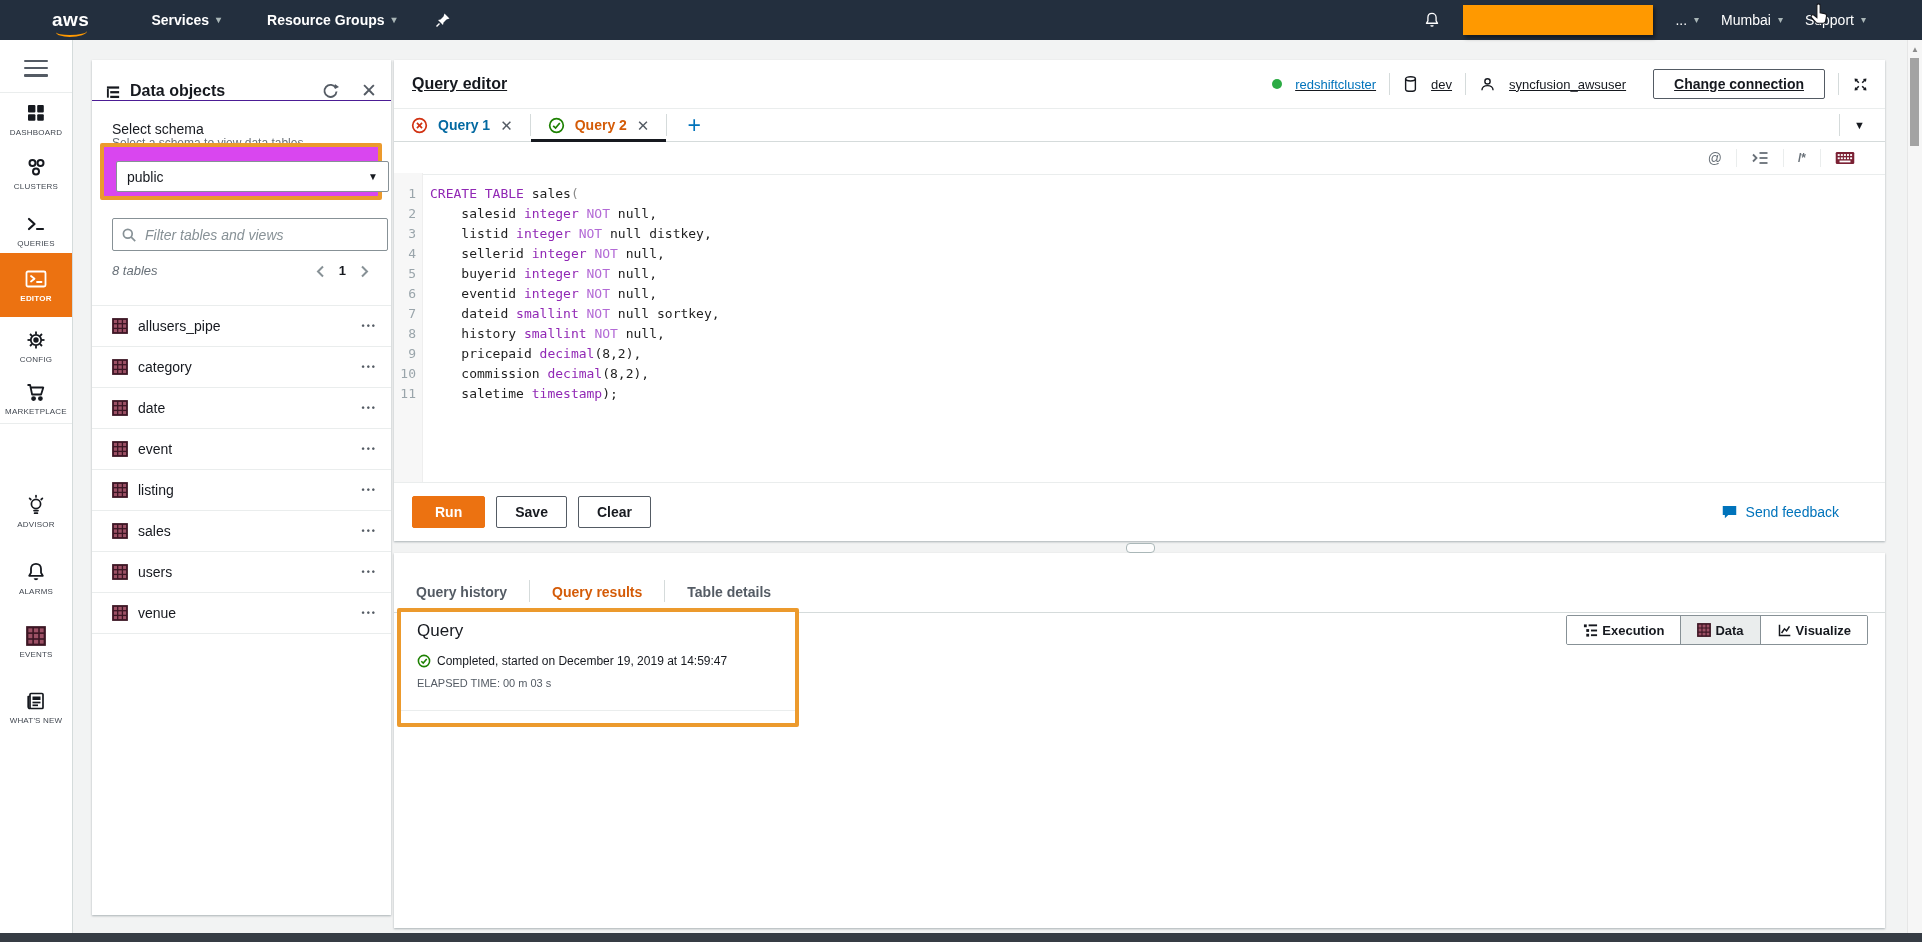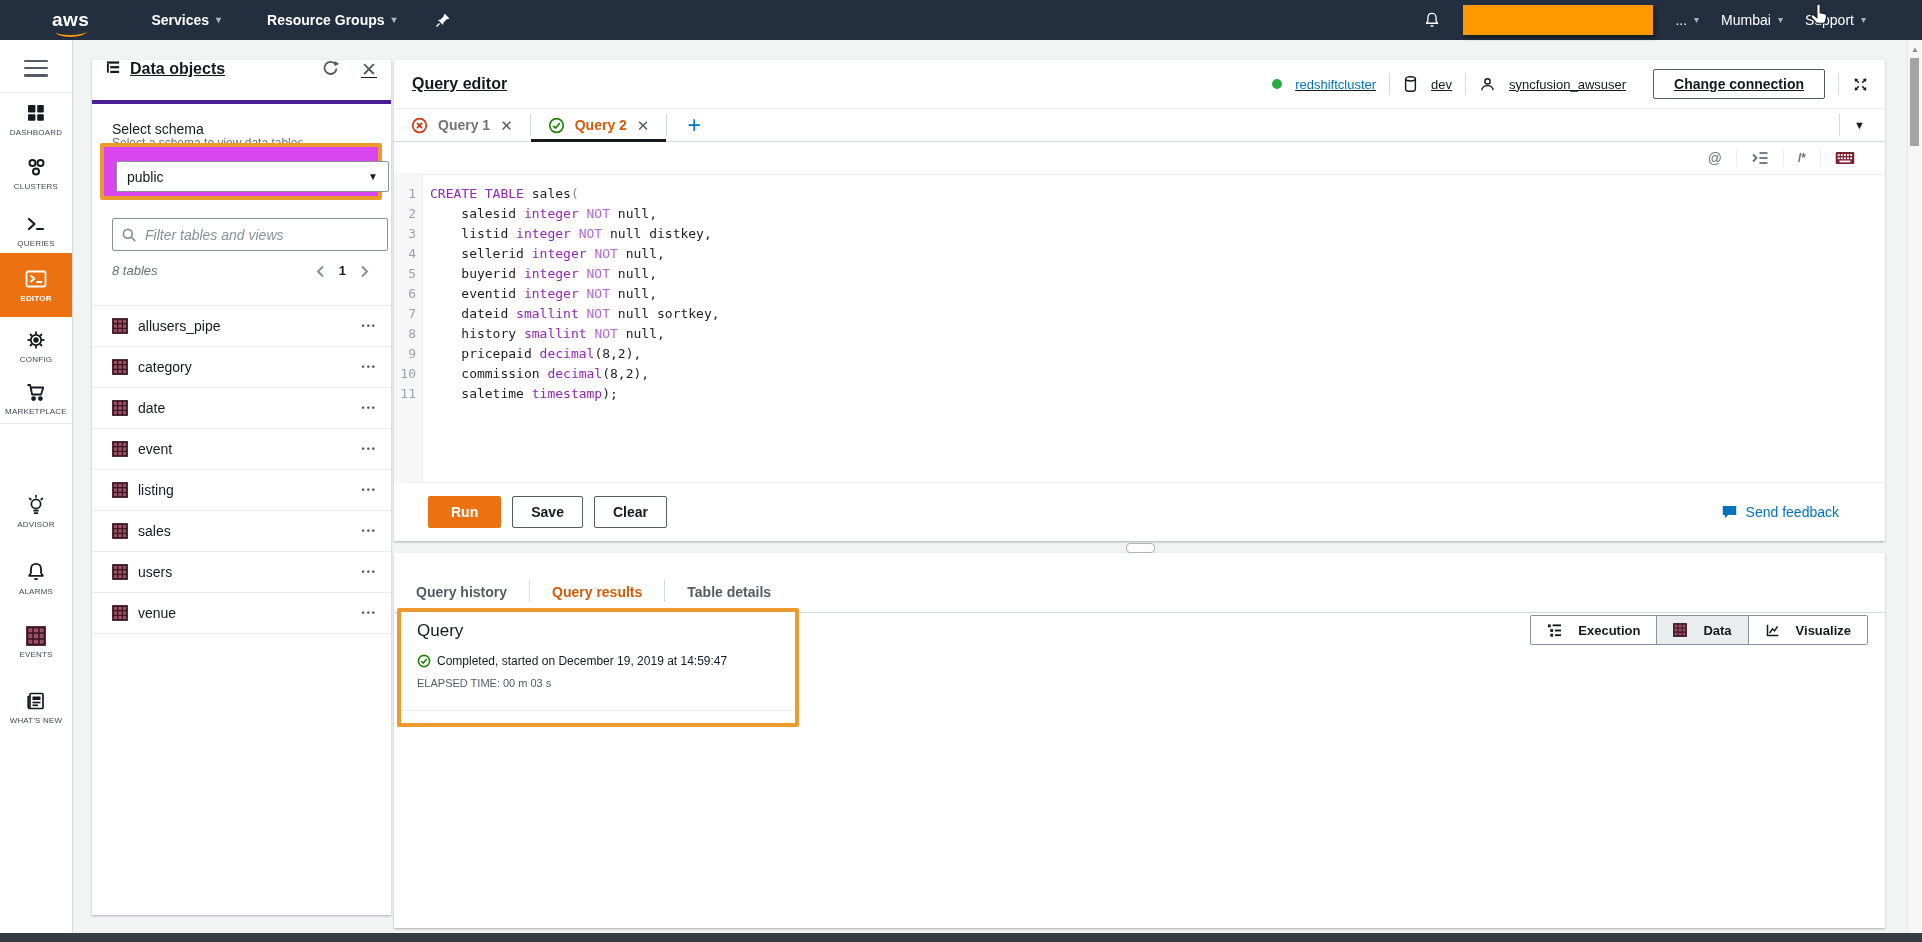--- a/index.html
+++ b/index.html
@@ -30,21 +30,21 @@
   .burger div{height:2.6px;background:#545b64;margin:4.6px 0;border-radius:1px;}
   .sb-divider{position:absolute;left:0;width:72px;border-top:1px solid #eaeded;}
   .sb-item{position:absolute;left:0;width:72px;display:flex;flex-direction:column;align-items:center;gap:4px;cursor:pointer;}
   .sb-item .lbl{font-size:8px;color:#414750;letter-spacing:.2px;text-align:center;}
   .sb-item.active{background:#ec7211;padding-top:15px;height:49px;}
   .sb-item.active .lbl{color:#fff;font-weight:700;}
 
   
   .dataobjects{position:absolute;left:92px;top:60px;width:299px;height:855px;background:#fff;
     box-shadow:0 1px 2px rgba(0,28,36,.3);z-index:20;}
-  .do-header{height:40px;border-bottom:4px solid #4c1d95;display:flex;align-items:flex-start;padding:0 14px;text-decoration:underline;}
+  .do-header{height:40px;border-bottom:1px solid #4c1d95;display:flex;align-items:flex-end;padding:0 14px;}
   .do-title{font-size:16px;font-weight:700;margin-left:9px;flex:1;}
   .do-refresh{margin-right:22px;cursor:pointer;}
   .do-close{font-size:19px;color:#545b64;cursor:pointer;line-height:1;}
   .do-schema-label{position:absolute;left:20px;top:61px;font-size:14px;}
   .do-schema-hint{position:absolute;left:20px;top:76px;font-size:12px;color:#687078;white-space:nowrap;}
   .anno-box{position:absolute;border:4px solid #ec9a2d;border-radius:2px;background:transparent;z-index:5;}
   .anno-schema{left:8px;top:83px;width:274px;height:49px;background:#d946ef;}
   .schema-select{position:absolute;left:12px;top:14px;width:251px;height:29px;border:1px solid #879196;
     border-radius:2px;display:flex;align-items:center;padding:0 10px;cursor:pointer;background:#fff;}
   .schema-select .val{flex:1;font-size:14px;}
@@ -71,21 +71,21 @@
   .conn{display:flex;align-items:center;gap:13px;font-size:13px;}
   .conn .link{color:#0073bb;cursor:pointer;}
   .gdot{width:10px;height:10px;border-radius:50%;background:#2bab44;}
   .vsep{width:1px;height:22px;background:#d5dbdb;}
   .btn-secondary{border:1px solid #545b64;border-radius:2px;background:#fff;font-weight:700;font-size:14px;
     color:#16191f;padding:6px 20px;cursor:pointer;font-family:"Liberation Sans",sans-serif;}
   .expand-ic{cursor:pointer;}
 
   .qe-tabs{height:32px;border-bottom:1px solid #d5dbdb;display:flex;align-items:stretch;position:relative;}
   .qtab{display:flex;align-items:center;gap:10px;padding:0 17px;position:relative;cursor:pointer;}
-  .qtab .tlbl{font-size:14px;font-weight:700;color:#737373;}
+  .qtab .tlbl{font-size:14px;font-weight:700;color:#0369a1;}
   .qtab.active .tlbl{color:#d45b07;}
   .qtab.active .underline{position:absolute;left:0;right:0;bottom:-1px;height:3px;background:#16191f;}
   .tab-sep{width:1px;background:#d5dbdb;margin:5px 0;}
   .tclose{color:#545b64;font-size:15px;cursor:pointer;line-height:1;}
   .tab-plus{color:#0073bb;font-size:23px;font-weight:400;padding:0 20px;cursor:pointer;display:flex;align-items:center;}
   .tabs-right{margin-left:auto;display:flex;align-items:center;gap:14px;padding-right:20px;}
   .tri-down{color:#16191f;font-size:11px;cursor:pointer;}
 
   .qe-toolbar{height:32px;border-bottom:1px solid #eaeded;display:flex;align-items:center;justify-content:flex-end;
     gap:0;padding-right:16px;}
@@ -95,21 +95,21 @@
 
   .code-area{position:absolute;left:0;right:0;top:113px;bottom:58px;display:flex;overflow:hidden;
     font-family:"DejaVu Sans Mono",monospace;font-size:13px;}
   .gutter-bg{position:absolute;left:0;top:0;bottom:0;width:28px;background:#f7f7f7;border-right:1px solid #eeeeee;}
   .code-lines{position:relative;padding-top:11px;width:100%;}
   .cl{display:flex;height:20px;line-height:20px;}
   .cl .ln{width:22px;text-align:right;padding-right:6px;color:#9aa5ab;flex:none;z-index:1;}
   .cl .lc{white-space:pre;padding-left:8px;color:#1f1f1f;}
   .lc .k{color:#9128b5;} .lc .n{color:#b36ad6;} .lc .g{color:#8a8a8a;}
 
-  .qe-actions{position:absolute;left:16px;right:0;bottom:0;height:58px;border-top:1px solid #eaeded;
+  .qe-actions{position:absolute;left:0;right:0;bottom:0;height:58px;border-top:1px solid #eaeded;
     display:flex;align-items:center;padding:0 18px;}
   .btn-run{background:#ec7211;border:1px solid #ec7211;border-radius:2px;color:#fff;font-weight:700;
     font-size:14px;padding:7px 22px;cursor:pointer;font-family:"Liberation Sans",sans-serif;}
   .btn-plain{border:1px solid #545b64;border-radius:2px;background:#fff;color:#16191f;font-weight:700;
     font-size:14px;padding:7px 18px;margin-left:11px;cursor:pointer;font-family:"Liberation Sans",sans-serif;}
   .feedback{margin-left:auto;display:flex;align-items:center;gap:8px;color:#0073bb;font-size:14px;cursor:pointer;margin-right:28px;}
 
   
   .drag-handle{position:absolute;left:1126px;top:543px;width:27px;height:8px;border:1px solid #aab7b8;
     border-radius:4px;background:#fdfdfd;cursor:row-resize;z-index:25;}
@@ -125,21 +125,21 @@
   .rtab-sep{width:1px;height:22px;background:#d5dbdb;align-self:flex-end;margin-bottom:-2px;}
 
   .anno-result{left:3px;top:55px;width:394px;height:111px;background:#fff;}
   .res-q-title{font-size:17px;margin:9px 0 0 16px;}
   .res-status{display:flex;align-items:center;gap:6px;margin:13px 0 0 16px;font-size:12px;color:#16191f;}
   .res-elapsed{margin:9px 0 0 16px;font-size:11px;color:#545b64;}
   .res-divider{position:absolute;left:0;right:0;bottom:12px;border-top:1px solid #eaeded;}
 
   .view-group{position:absolute;right:17px;top:62px;height:28px;display:flex;border:1px solid #879196;
     border-radius:2px;overflow:hidden;background:#fff;}
-  .vbtn{display:flex;align-items:center;gap:16px;padding:0 16px;font-size:13px;font-weight:700;color:#16191f;
+  .vbtn{display:flex;align-items:center;gap:4px;padding:0 16px;font-size:13px;font-weight:700;color:#16191f;
     border-left:1px solid #879196;cursor:pointer;background:#fff;}
   .vbtn:first-child{border-left:0;}
   .vbtn.active{background:#eaeded;}
 
   
   .scrollbar{position:absolute;right:0;top:40px;width:14px;bottom:9px;background:#f6f6f6;border-left:1px solid #e6e6e6;z-index:45;}
   .sb-up{position:absolute;top:5px;left:3px;color:#8c8c8c;font-size:8px;}
   .sb-thumb{position:absolute;top:18px;left:2px;width:9px;height:88px;background:#a3a3a3;cursor:pointer;}
   .bottom-edge{position:absolute;left:0;bottom:0;width:100%;height:9px;background:#363c44;z-index:50;}
 </style>

